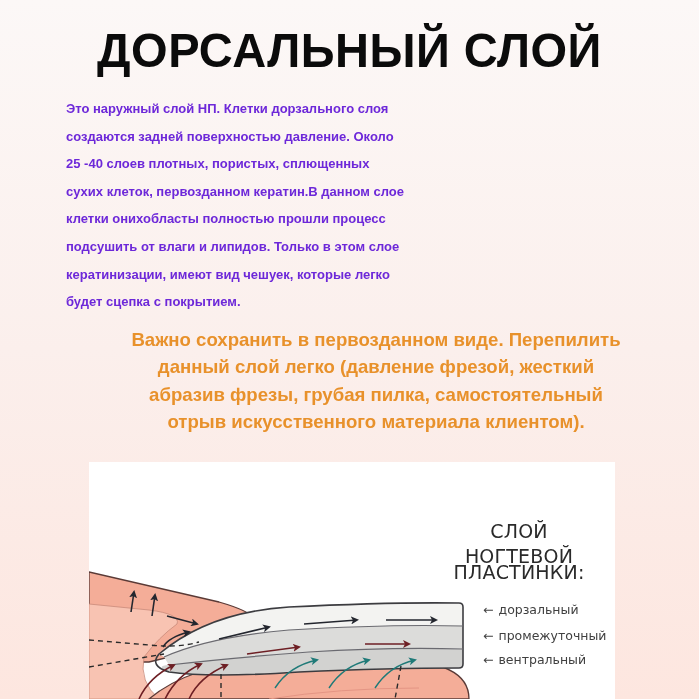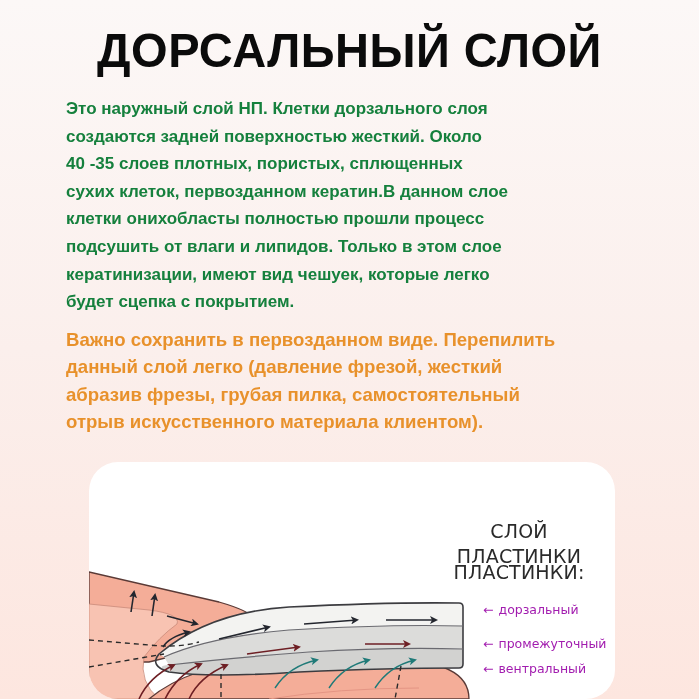--- a/index.html
+++ b/index.html
@@ -9,52 +9,52 @@
     font-family: "Liberation Sans", sans-serif;
   }
   .title {
     position: absolute; left: 0; top: 14px; width: 699px; text-align: center;
     font-family: "Liberation Sans", sans-serif; font-weight: 700;
     font-size: 49px; letter-spacing: 0.5px; color: #0b0b0b; line-height: 72px;
     transform: scaleX(0.96);
   }
   .body-text {
     position: absolute; left: 66px; top: 95px; width: 600px;
-    font-weight: 700; font-size: 17px; line-height: 27.6px; color: #15803d;
+    font-weight: 700; font-size: 13px; line-height: 27.6px; color: #6d28d9;
   }
   .body-text span, .warn-text span { display: block; white-space: nowrap; }
   .warn-text {
     position: absolute; left: 66px; top: 326px; width: 620px;
-    font-weight: 700; font-size: 18.6px; line-height: 27.4px; color: #e8912b;
+    font-weight: 700; font-size: 18.6px; line-height: 27.4px; color: #e8912b; text-align: center;
   }
   .diagram {
     position: absolute; left: 89px; top: 462px; width: 526px; height: 237px;
-    background: #ffffff; overflow: hidden; border-radius: 29px;
+    background: #ffffff; overflow: hidden;
   }
   .diagram svg { position: absolute; left: 0; top: 0; }
   .lbl-head {
     position: absolute; left: 355px; width: 150px; text-align: center;
     font-family: "DejaVu Sans", sans-serif; font-size: 19px; line-height: 25px;
     color: #2a2a2a; font-weight: 400; letter-spacing: 0.2px;
   }
   .layer-label {
     position: absolute; left: 394px; font-family: "DejaVu Sans", sans-serif;
-    font-size: 12.5px; color: #a21caf; white-space: nowrap; line-height: 16px;
+    font-size: 12.5px; color: #404040; white-space: nowrap; line-height: 16px;
   }
   .layer-label .arr { display: inline-block; margin-right: 5px; }
 </style>
 </head>
 <body>
 
 <div class="title">ДОРСАЛЬНЫЙ СЛОЙ</div>
 
 <div class="body-text">
   <span>Это наружный слой НП. Клетки дорзального слоя</span>
-  <span>создаются задней поверхностью жесткий. Около</span>
-  <span>40 -35 слоев плотных, пористых, сплющенных</span>
+  <span>создаются задней поверхностью давление. Около</span>
+  <span>25 -40 слоев плотных, пористых, сплющенных</span>
   <span>сухих клеток, первозданном кератин.В данном слое</span>
   <span>клетки онихобласты полностью прошли процесс</span>
   <span>подсушить от влаги и липидов. Только в этом слое</span>
   <span>кератинизации, имеют вид чешуек, которые легко</span>
   <span>будет сцепка с покрытием.</span>
 </div>
 
 <div class="warn-text">
   <span>Важно сохранить в первозданном виде. Перепилить</span>
   <span>данный слой легко (давление фрезой, жесткий</span>
@@ -108,25 +108,25 @@
     <path d="M50,237 Q60,215 85,203" fill="none" stroke="#6e1f24" stroke-width="1.6" marker-end="url(#hr)"></path>
     <path d="M76,237 Q88,213 112,202" fill="none" stroke="#6e1f24" stroke-width="1.6" marker-end="url(#hr)"></path>
     <path d="M100,237 Q110,215 138,203" fill="none" stroke="#6e1f24" stroke-width="1.6" marker-end="url(#hr)"></path>
 
     <path d="M186,226 Q200,204 228,198" fill="none" stroke="#1f7a78" stroke-width="1.4" marker-end="url(#ht)"></path>
     <path d="M240,226 Q254,204 280,198" fill="none" stroke="#1f7a78" stroke-width="1.4" marker-end="url(#ht)"></path>
     <path d="M286,226 Q300,204 326,198" fill="none" stroke="#1f7a78" stroke-width="1.4" marker-end="url(#ht)"></path>
   </svg>
 
   <div class="lbl-head" style="top:57px;">СЛОЙ</div>
-  <div class="lbl-head" style="top:82px;">ПЛАСТИНКИ</div>
+  <div class="lbl-head" style="top:82px;">НОГТЕВОЙ</div>
   <div class="lbl-head" style="top:98px;">ПЛАСТИНКИ:</div>
 
   <div class="layer-label" style="top:140px;">
     <span class="arr">←</span><span>дорзальный</span>
   </div>
-  <div class="layer-label" style="top:166px;margin-top:8px;">
+  <div class="layer-label" style="top:166px;">
     <span class="arr">←</span><span>промежуточный</span>
   </div>
-  <div class="layer-label" style="top:190px;margin-top:9px;">
+  <div class="layer-label" style="top:190px;">
     <span class="arr">←</span><span>вентральный</span>
   </div>
 </div>
 
 </body></html>

